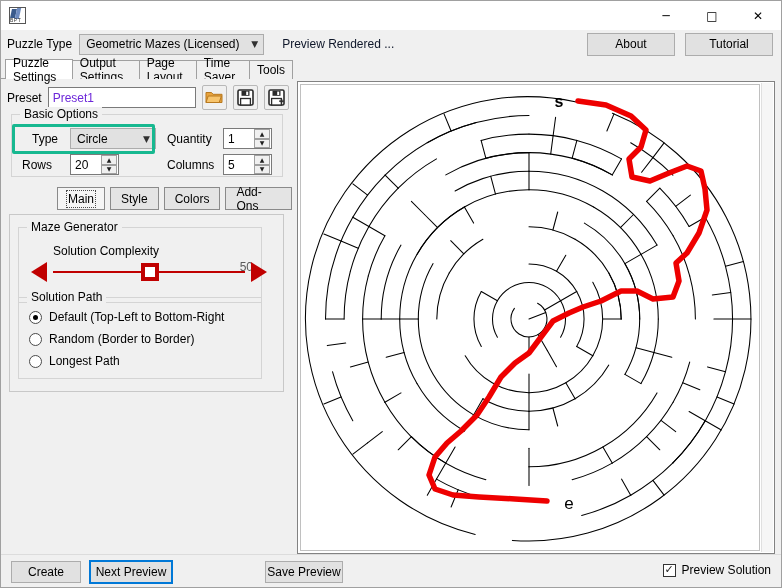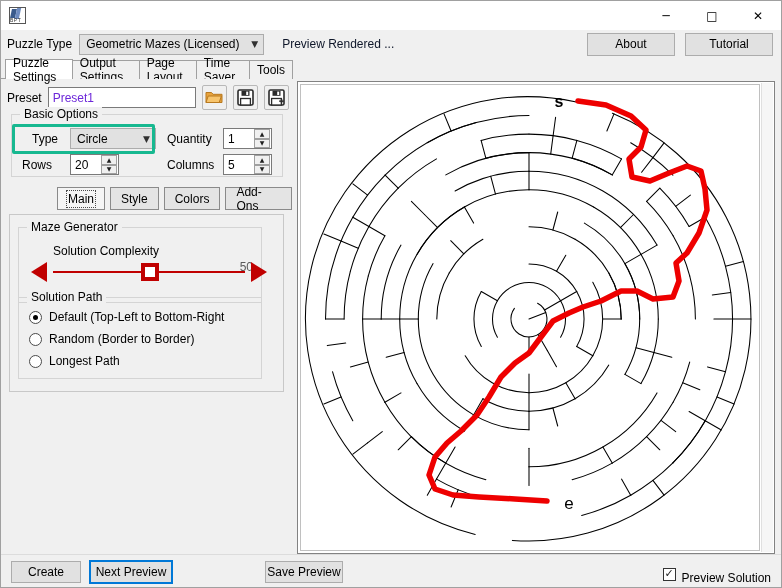--- a/index.html
+++ b/index.html
@@ -126,21 +126,21 @@
   .bottombar{position:absolute;left:0;bottom:0;width:780px;height:33px;background:#f0f0f0;
              border-top:1px solid #dcdcdc;box-sizing:border-box;}
   #create-button{position:absolute;left:10px;top:6px;width:70px;height:22px;}
   #next-preview-button{position:absolute;left:88px;top:5px;width:84px;height:24px;
                        border:2px solid #0078d7;background:#e1e1e1;}
   #save-preview-button{position:absolute;left:264px;top:6px;width:78px;height:22px;}
   .chkrow{position:absolute;right:10px;top:8px;display:flex;align-items:center;}
   .chk{width:13px;height:13px;border:1px solid #333;background:#fff;box-sizing:border-box;
        margin-right:6px;display:flex;align-items:center;justify-content:center;}
   .chk .mk{font-size:11px;line-height:1;color:#222;font-family:"DejaVu Sans",sans-serif;margin-top:-1px;}
-  .chk-label{font-size:12px;margin-top:8px;}
+  .chk-label{font-size:12px;}
 </style>
 </head>
 <body>
 
 <div class="app">
 
   <div class="titlebar">
     <div class="title-icon">
       <div class="ti-bg"></div>
         <div class="ti-a"></div>

